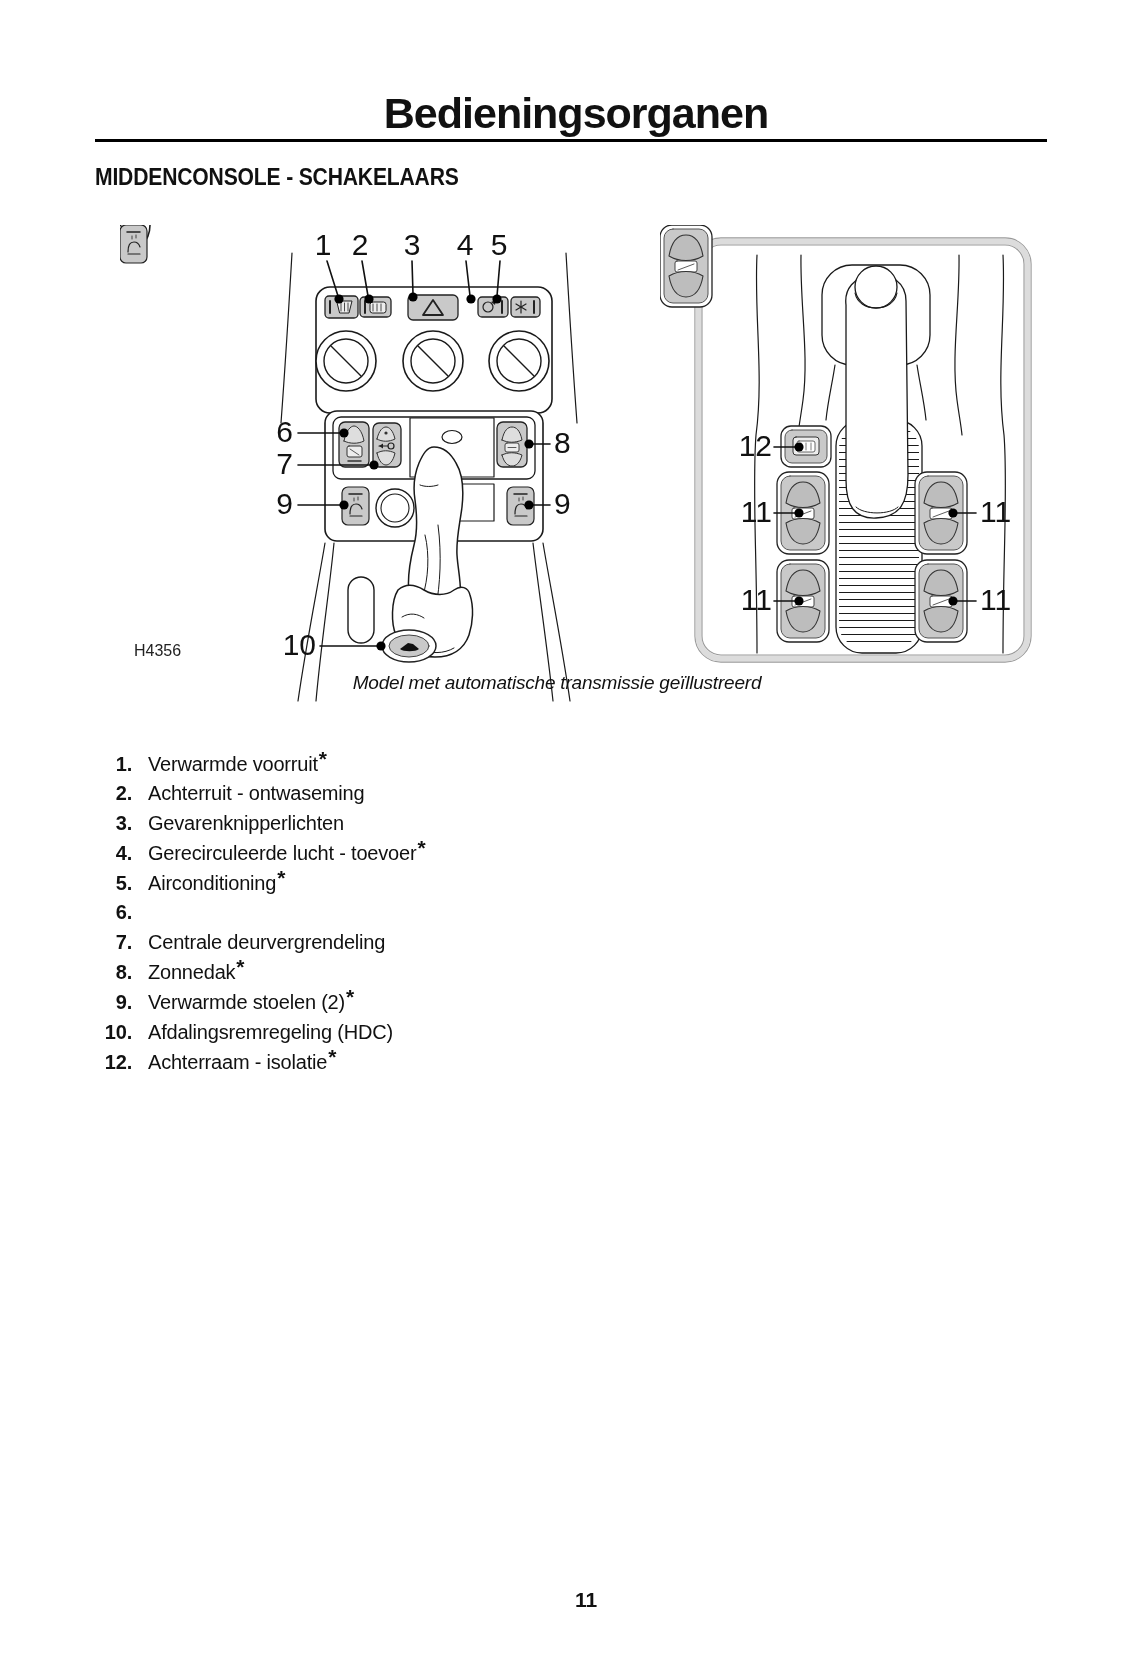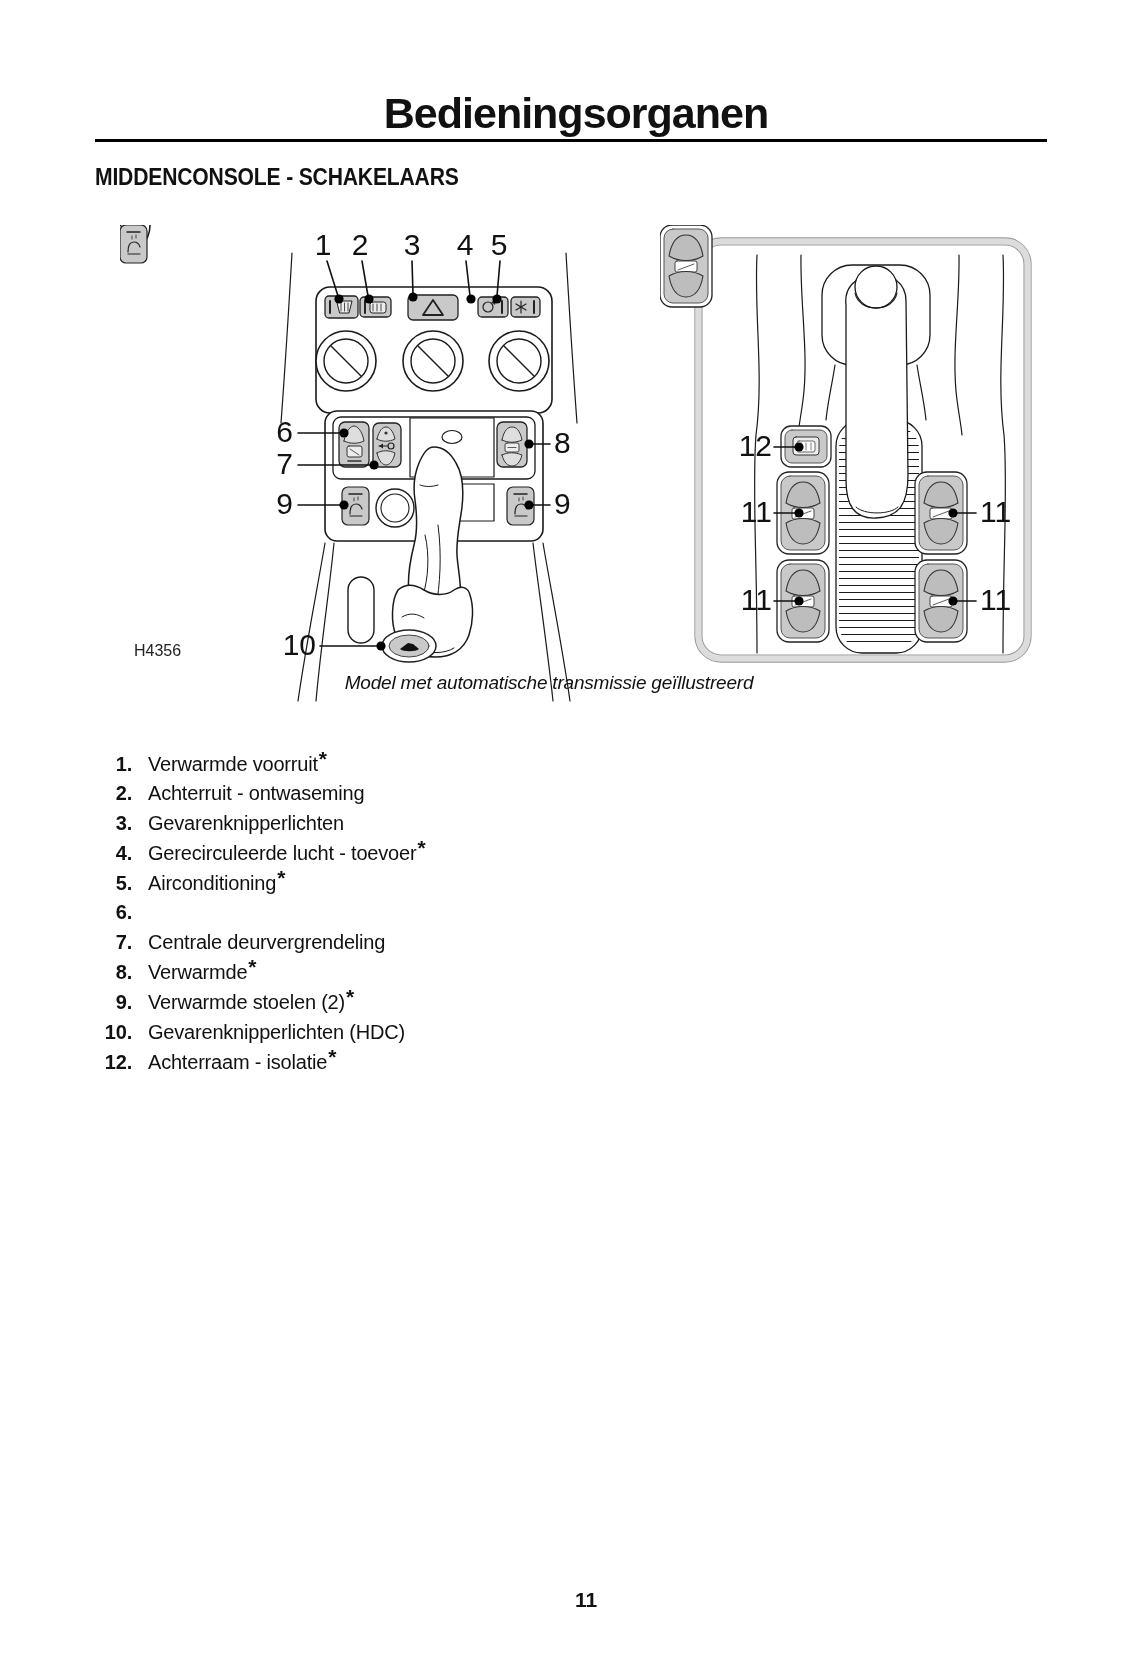--- a/index.html
+++ b/index.html
@@ -5,21 +5,21 @@
   html,body{margin:0;padding:0;background:#e9e9e9;}
   .page{position:relative;width:1142px;height:1654px;background:#ffffff;
         font-family:"Liberation Sans",sans-serif;color:#111;overflow:hidden;}
   .title{position:absolute;top:84px;left:0;width:100%;text-align:center;
          font-size:43px;font-weight:700;letter-spacing:-1px;margin:5px;}
   .rule{position:absolute;top:139px;left:95px;width:952px;height:3px;background:#000;}
   .section{position:absolute;top:163px;left:95px;margin:0;font-size:24px;font-weight:700;
            letter-spacing:-0.2px;white-space:nowrap;transform:scaleX(0.88);transform-origin:left center;}
   .fig-left{position:absolute;top:225px;left:120px;width:480px;height:480px;}
   .fig-right{position:absolute;top:225px;left:660px;width:420px;height:440px;text-align:right;}
-  .caption{position:absolute;top:672px;left:52px;width:994px;text-align:center;
+  .caption{position:absolute;top:672px;left:60px;width:994px;text-align:center;
            font-style:italic;font-size:19px;letter-spacing:-0.2px;}
   .legend{position:absolute;top:749px;left:95px;width:620px;}
   .legend-row{display:flex;align-items:baseline;line-height:29.3px;font-size:20px;letter-spacing:-0.2px;}
   .legend-num{flex:0 0 37px;width:37px;text-align:right;font-weight:700;}
   .legend-text{margin-left:16px;white-space:nowrap;}
   .legend-star{font-weight:700;font-size:21px;position:relative;top:-5px;margin-left:1px;}
   .pageno{position:absolute;top:1588px;left:30px;width:1112px;text-align:center;
           font-weight:700;font-size:21px;}
   svg{display:block;}
   svg text{font-family:"Liberation Sans",sans-serif;font-size:30px;fill:#111;}
@@ -322,31 +322,31 @@
         <span class="legend-num">6.</span>
         <span class="legend-star"></span>
       </div>
     <div class="legend-row">
         <span class="legend-num">7.</span>
         <span class="legend-text">Centrale deurvergrendeling</span>
         <span class="legend-star"></span>
       </div>
     <div class="legend-row">
         <span class="legend-num">8.</span>
-        <span class="legend-text">Verwarmde</span>
+        <span class="legend-text">Zonnedak</span>
         <span class="legend-star">*</span>
       </div>
     <div class="legend-row">
         <span class="legend-num">9.</span>
         <span class="legend-text">Verwarmde stoelen (2)</span>
         <span class="legend-star">*</span>
       </div>
     <div class="legend-row">
         <span class="legend-num">10.</span>
-        <span class="legend-text">Gevarenknipperlichten (HDC)</span>
+        <span class="legend-text">Afdalingsremregeling (HDC)</span>
         <span class="legend-star"></span>
       </div>
     <div class="legend-row">
         <span class="legend-num">12.</span>
         <span class="legend-text">Achterraam - isolatie</span>
         <span class="legend-star">*</span>
       </div>
   </div>
 
   <div class="pageno">11</div>

